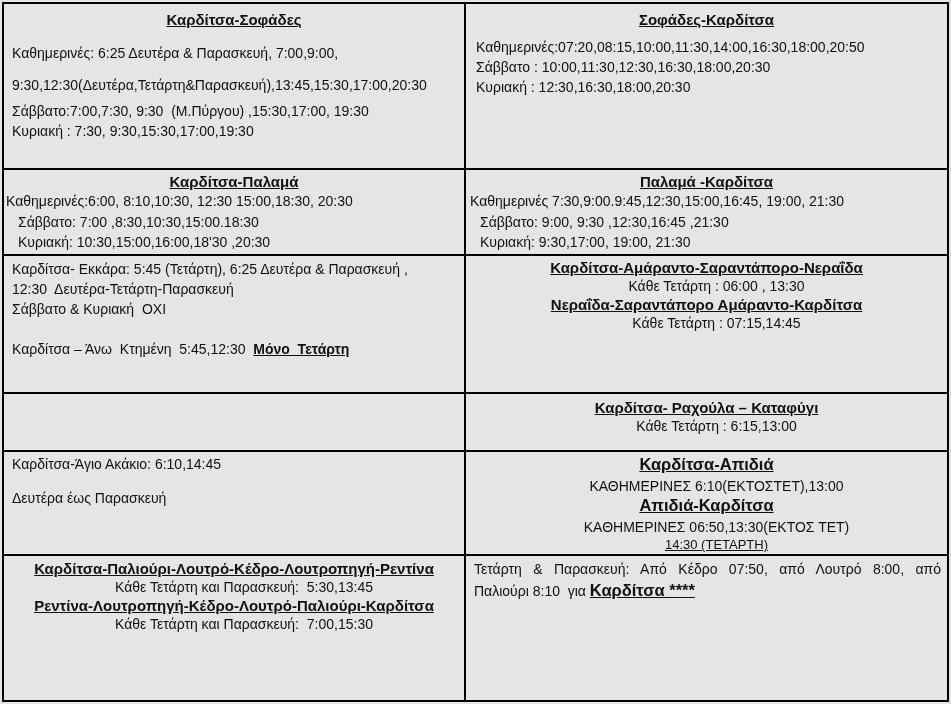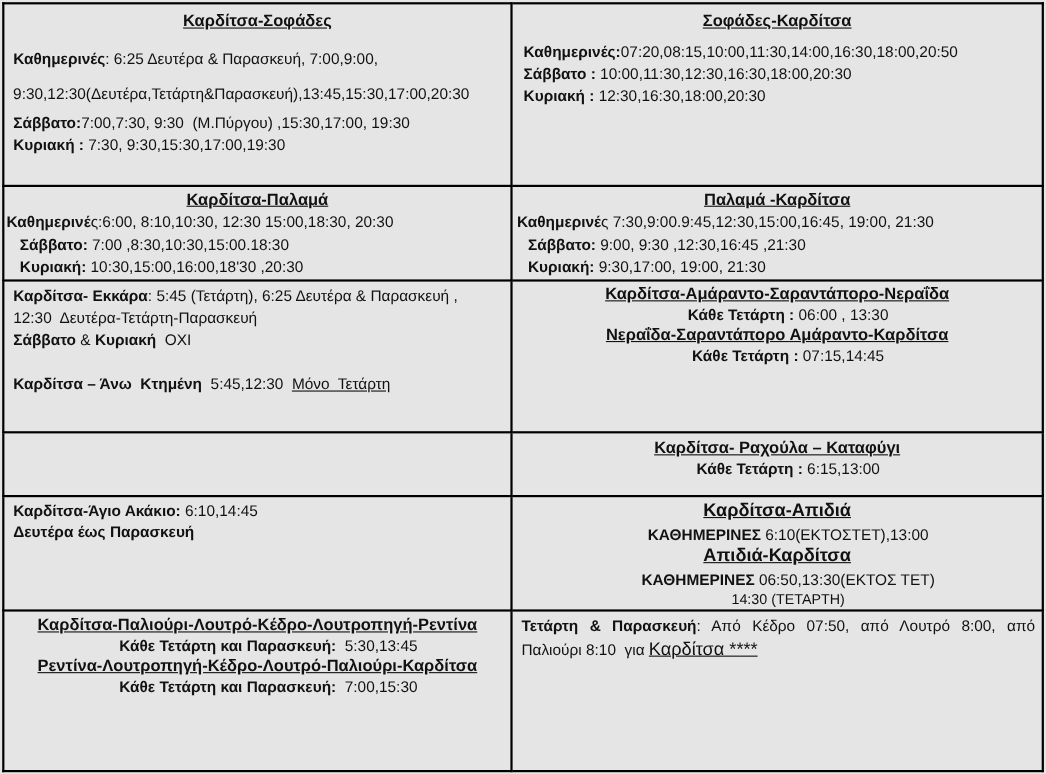--- a/index.html
+++ b/index.html
@@ -16,28 +16,28 @@
     border:2px solid #000; vertical-align:top;
     padding:0; overflow:hidden;
   }
   .ttl {
     font-weight:bold; text-decoration:underline; text-align:center;
     font-size:15px; line-height:19px; white-space:pre;
   }
   .big-ttl { font-size:16.5px; line-height:21px; }
   .ln { font-size:14px; line-height:18px; white-space:pre;padding-left:20px; }
   .ctr { text-align:center; }
-  .sm { font-size:13px; }
-  .bu { font-weight:normal; text-decoration:underline;text-align:right; }
+  .sm { font-size:13px;text-decoration:underline; }
+  .bu { font-weight:bold; text-decoration:underline;text-align:right; }
   .bigword { font-size:16.5px; }
   .just {
     white-space:normal; text-align:justify; text-align-last:justify;
     line-height:21px; padding:0 6px 0 8px;
   }
-  b { font-weight:bold; }
+  b { font-weight:normal; }
 </style>
 </head>
 <body>
 
 <div class="page">
 <table class="tt">
 <colgroup>
         <col style="width:462px">
         <col>
       </colgroup>
@@ -93,21 +93,21 @@
   <td></td>
   <td>
     <div class="ttl" style="margin-top:4px">Καρδίτσα- Ραχούλα – Καταφύγι</div>
     <div class="ln ctr"><b>Κάθε Τετάρτη :</b><span> 6:15,13:00</span></div>
   </td>
 </tr>
 
 <tr style="height:79px">
   <td>
     <div class="ln" style="margin-top:3px;padding-left:8px"><b>Καρδίτσα-Άγιο Ακάκιο:</b><span> 6:10,14:45</span></div>
-    <div class="ln" style="margin-top:1px;padding-left:8px"><b>Δευτέρα έως Παρασκευή</b></div>
+    <div class="ln" style="margin-top:16px;padding-left:8px"><b>Δευτέρα έως Παρασκευή</b></div>
   </td>
   <td>
     <div class="ttl big-ttl" style="margin-top:2px">Καρδίτσα-Απιδιά</div>
     <div class="ln ctr" style="margin-top:2px"><b>ΚΑΘΗΜΕΡΙΝΕΣ</b><span> 6:10(ΕΚΤΟΣΤΕΤ),13:00</span></div>
     <div class="ttl big-ttl">Απιδιά-Καρδίτσα</div>
     <div class="ln ctr" style="margin-top:2px"><b>ΚΑΘΗΜΕΡΙΝΕΣ</b><span> 06:50,13:30(ΕΚΤΟΣ ΤΕΤ)</span></div>
     <div class="ln ctr sm"><span>14:30 (ΤΕΤΑΡΤΗ)</span></div>
   </td>
 </tr>
 

